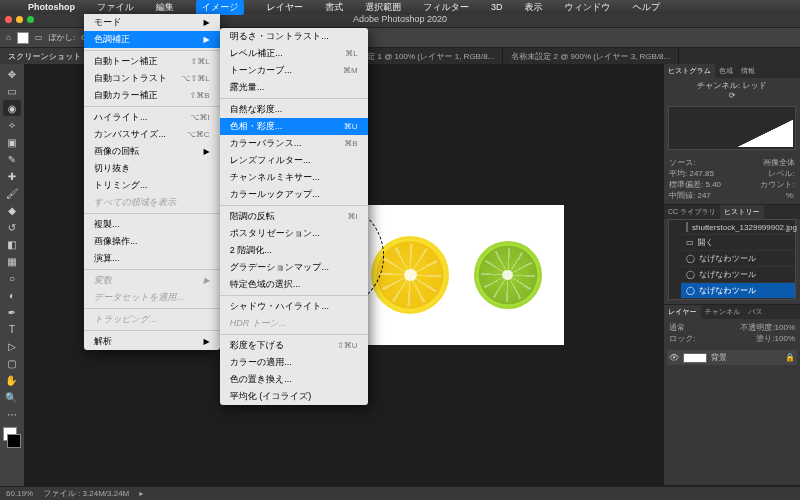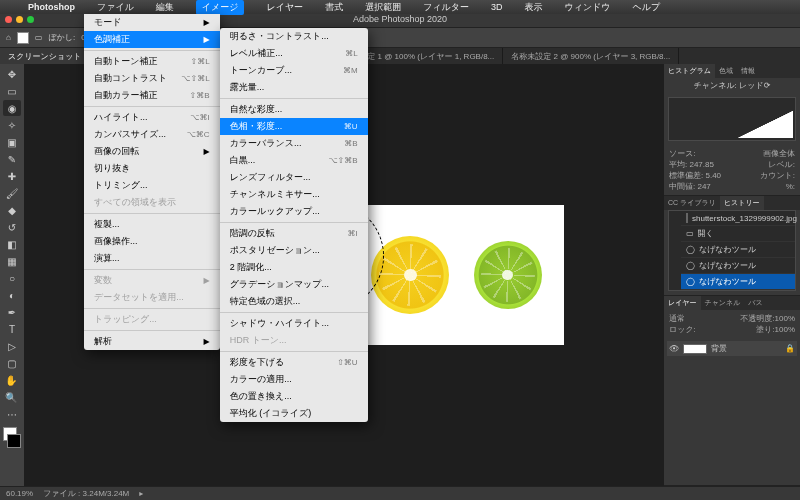--- a/index.html
+++ b/index.html
@@ -47,27 +47,27 @@
 .hist-item{padding:2px 5px;display:flex;align-items:center;gap:4px;border-bottom:1px solid #333;}
 .hist-item.on{background:#0a5aaf;color:#fff;}
 .lay-thumb{width:24px;height:10px;background:#fff;border:1px solid #666;display:inline-block;}
 .layers-body{padding:3px;}
 .lay-row{display:flex;align-items:center;gap:4px;padding:2px;background:#444;}
 .lay-row .eye{width:10px;text-align:center;}
 .statusbar{position:absolute;bottom:0;left:0;right:0;height:14px;background:#383838;display:flex;align-items:center;padding:0 6px;font-size:8px;color:#aaa;gap:10px;border-top:1px solid #222;}
 .dropdown{position:absolute;top:14px;left:84px;background:#e8e8e8;color:#000;font-size:9px;box-shadow:2px 4px 14px rgba(0,0,0,0.6);z-index:100;min-width:132px;border-radius:0 0 3px 3px;}
 .dd-item{padding:2px 10px;display:flex;justify-content:space-between;align-items:center;white-space:nowrap;}
 .dd-item.hl{background:#0a84ff;color:#fff;}
-.dd-item.dis{color:#a0a0a0;}
+.dd-item.dis{color:#a0a0a0;font-style:italic;}
 .dd-sep{height:1px;background:#c8c8c8;margin:2px 0;}
 .dd-sub{position:absolute;left:100%;top:14px;background:#e8e8e8;box-shadow:2px 4px 14px rgba(0,0,0,0.6);min-width:148px;border-radius:3px;}
 .shortcut{color:#777;font-size:8px;margin-left:14px;}
 .dd-item.hl .shortcut{color:#dfeeff;}
 .arrow{font-size:8px;}
-.chlabel{padding:2px 5px;display:flex;justify-content:center;align-items:center;}
+.chlabel{padding:2px 5px;display:flex;justify-content:space-between;align-items:center;flex-direction:column;}
 </style>
 </head>
 <body>
 
 <div class="macbar">
   <span class="apple"></span>
   <span class="app">Photoshop</span>
   <span class="item">ファイル</span>
   <span class="item">編集</span>
   <span class="item hl">イメージ</span>
@@ -337,24 +337,20 @@
       </div>
       <div class="dd-item hl">
         <span>色相・彩度...</span>
         <span class="shortcut">⌘U</span>
       </div>
       <div class="dd-item">
         <span>カラーバランス...</span>
         <span class="shortcut">⌘B</span>
       </div>
       <div class="dd-item">
-        <span>白黒...</span>
-        <span class="shortcut">⌥⇧⌘B</span>
-      </div>
-      <div class="dd-item">
         <span>レンズフィルター...</span>
       </div>
       <div class="dd-item">
         <span>チャンネルミキサー...</span>
       </div>
       <div class="dd-item">
         <span>カラールックアップ...</span>
       </div>
       <div class="dd-sep"></div>
       <div class="dd-item">

